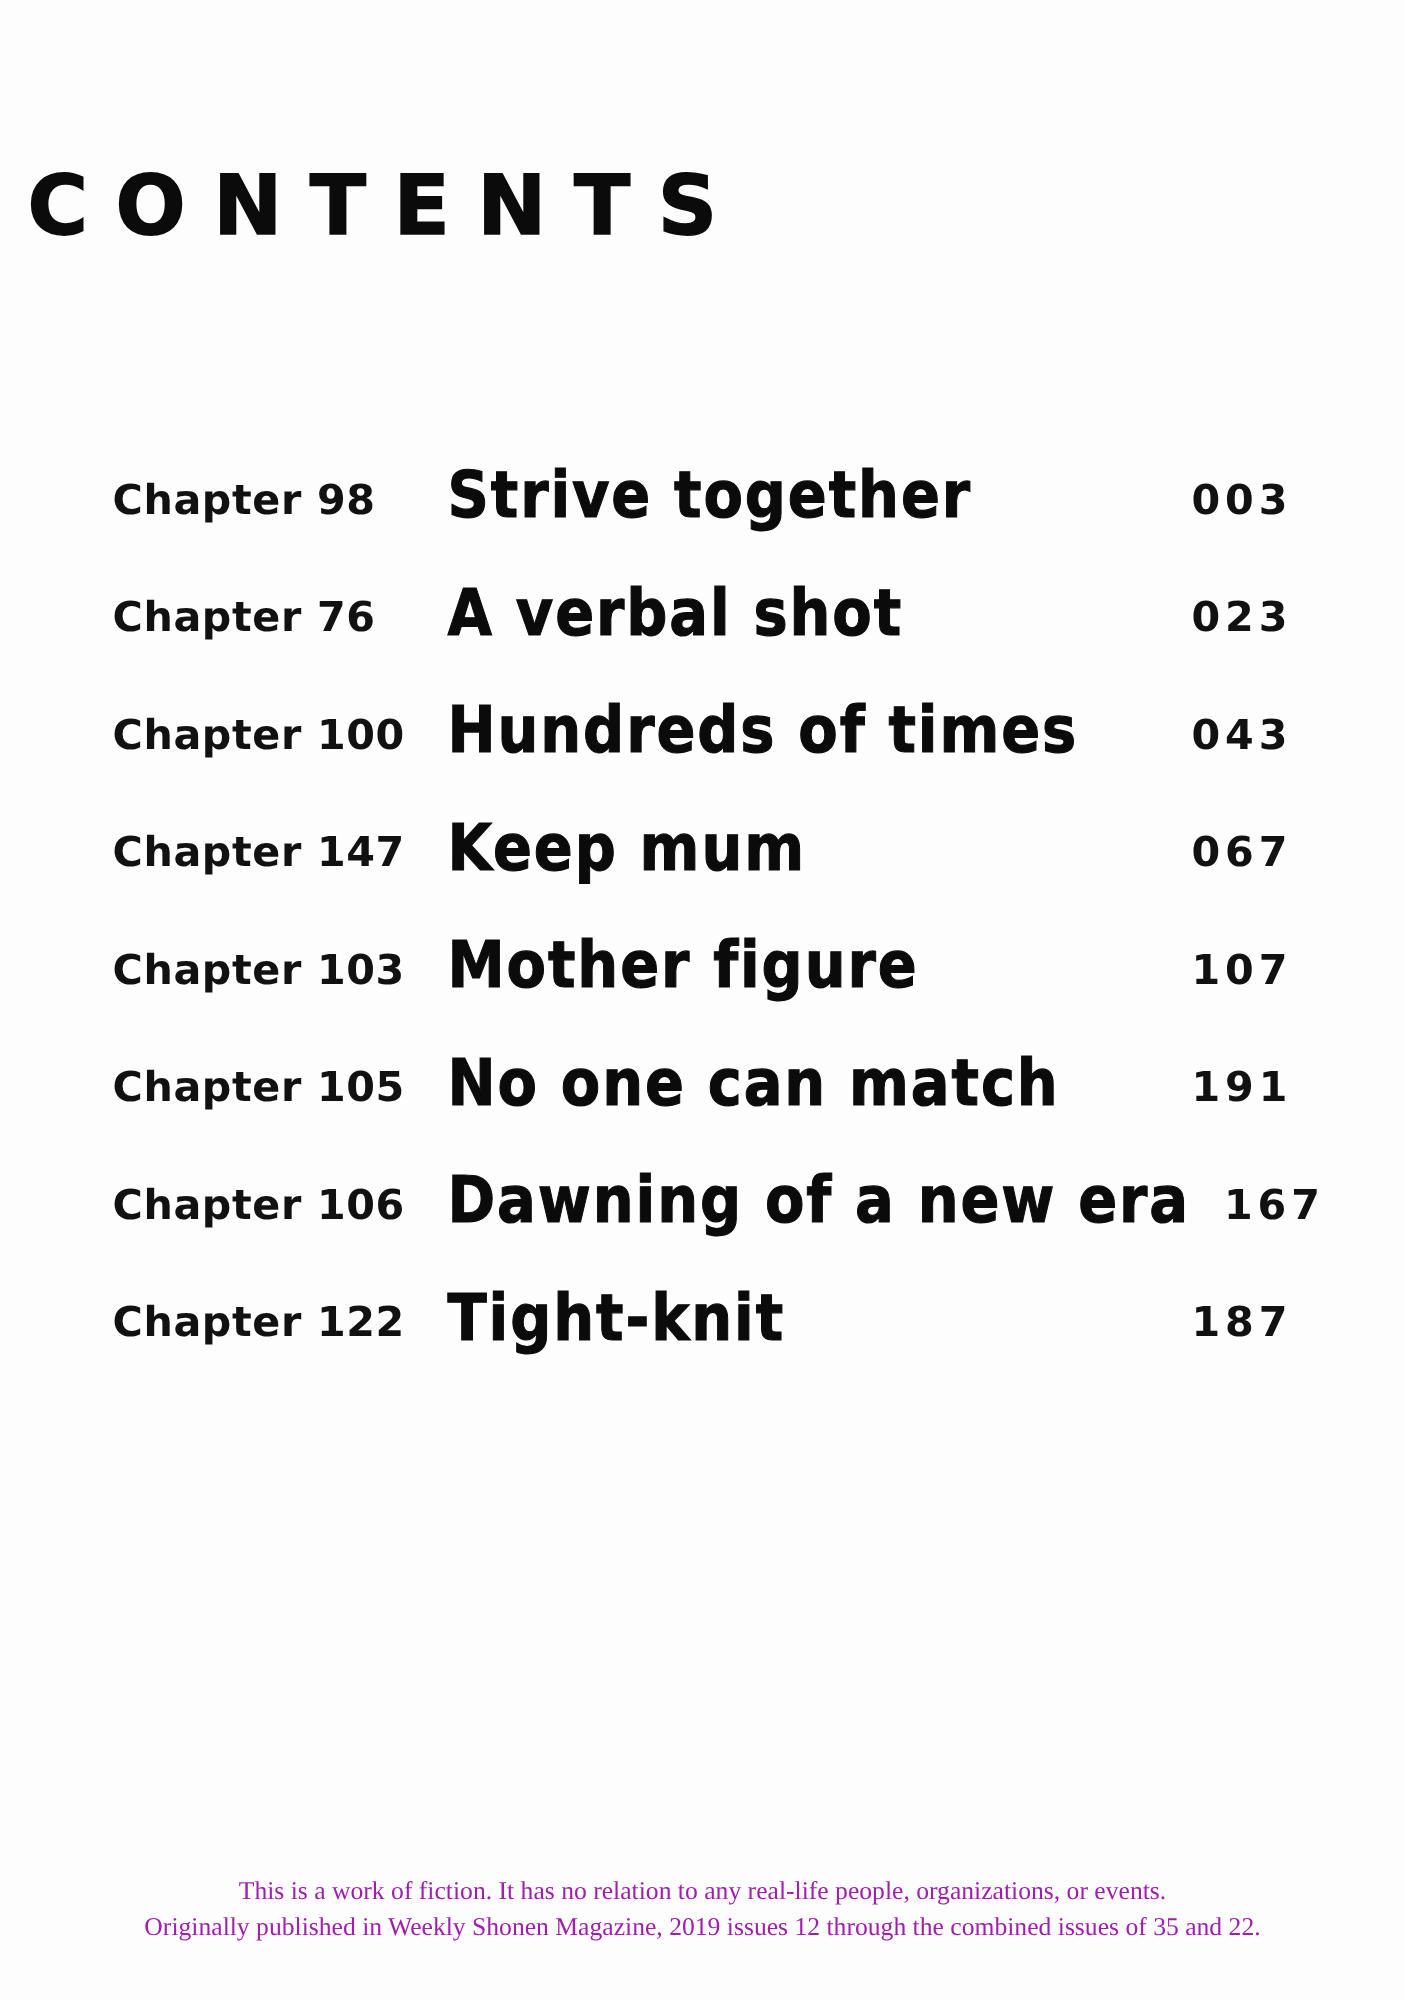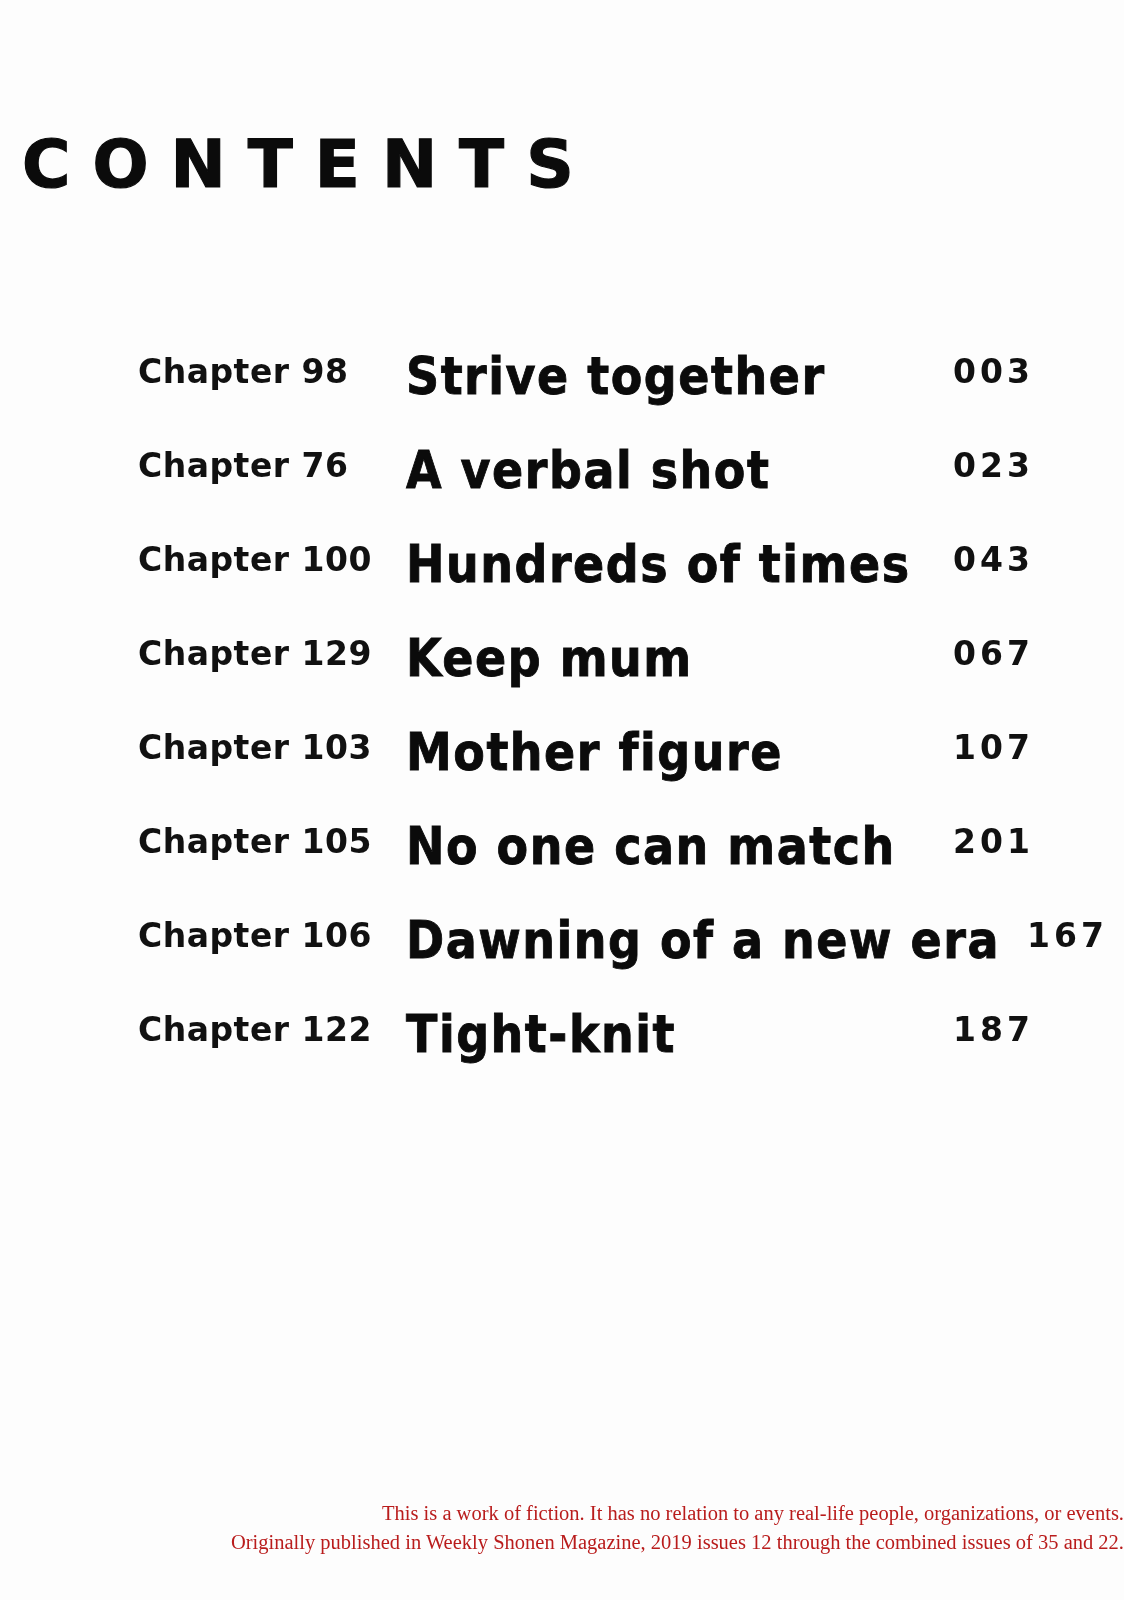--- a/index.html
+++ b/index.html
@@ -38,23 +38,22 @@
 
   .toc-list {
     position: absolute;
     top: 352px;
     left: 90px;
     width: 944px;
   }
 
   .toc-row {
     display: flex;
-    align-items: flex-start;
+    align-items: center;
     height: 94px;
-    margin-left: 48px;
   }
 
   .chapter-label {
     width: 268px;
     flex: 0 0 268px;
     font-family: "DejaVu Sans", sans-serif;
     font-weight: 700;
     font-size: 33px;
     letter-spacing: 0.5px;
     color: #111111;
@@ -82,25 +81,25 @@
     font-size: 33px;
     letter-spacing: 4px;
     color: #111111;
   }
 
   .footer {
     position: absolute;
     left: 0;
     width: 100%;
     bottom: 42px;
-    text-align: right;
+    text-align: center;
     font-family: "Liberation Serif", serif;
     font-size: 20.5px;
     line-height: 1.45;
-    color: #b91c1c;
+    color: #a21caf;
   }
   .footer div { white-space: nowrap; }
 </style>
 </head>
 <body>
 
 <div class="page">
 
   <div class="toc-title">CONTENTS</div>
 
@@ -118,37 +117,37 @@
       <span class="chapter-page">023</span>
     </div>
 
     <div class="toc-row">
       <span class="chapter-label">Chapter 100</span>
       <span class="chapter-title">Hundreds of times</span>
       <span class="chapter-page">043</span>
     </div>
 
     <div class="toc-row">
-      <span class="chapter-label">Chapter 129</span>
+      <span class="chapter-label">Chapter 147</span>
       <span class="chapter-title">Keep mum</span>
       <span class="chapter-page">067</span>
     </div>
 
 
     <div class="toc-row">
       <span class="chapter-label">Chapter 103</span>
       <span class="chapter-title">Mother figure</span>
       <span class="chapter-page">107</span>
     </div>
 
 
     <div class="toc-row">
       <span class="chapter-label">Chapter 105</span>
       <span class="chapter-title">No one can match</span>
-      <span class="chapter-page">201</span>
+      <span class="chapter-page">191</span>
     </div>
 
     <div class="toc-row">
       <span class="chapter-label">Chapter 106</span>
       <span class="chapter-title">Dawning of a new era</span>
       <span class="chapter-page">167</span>
     </div>
 
     <div class="toc-row">
       <span class="chapter-label">Chapter 122</span>

